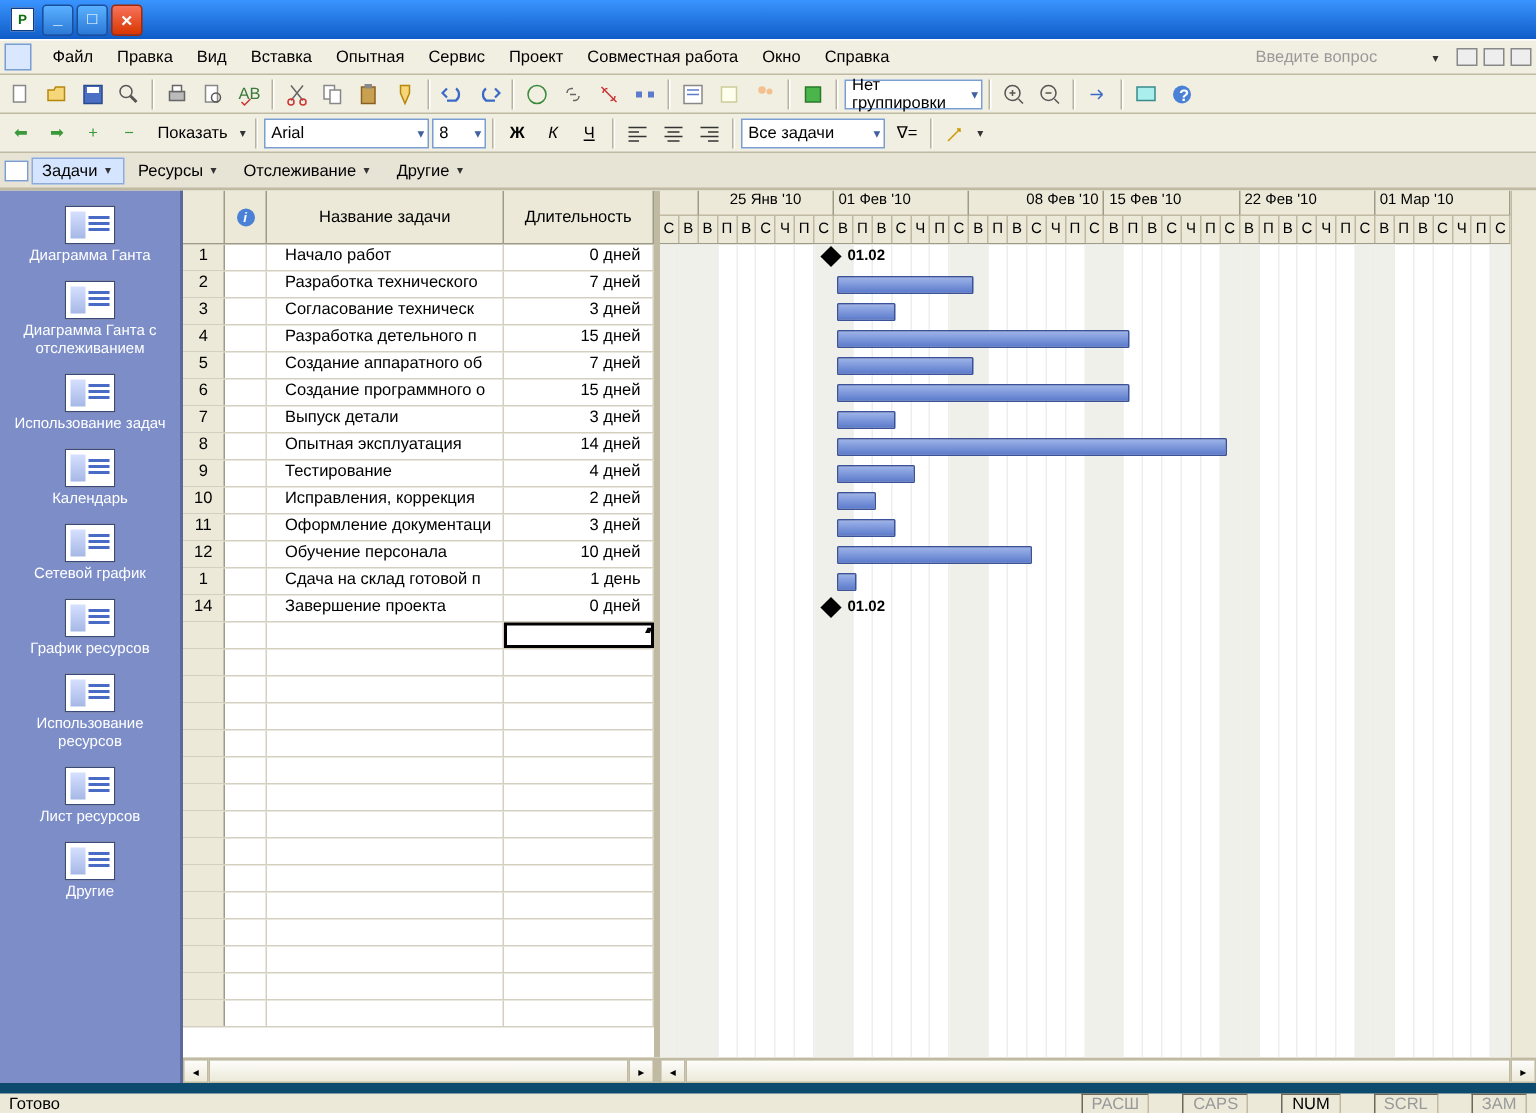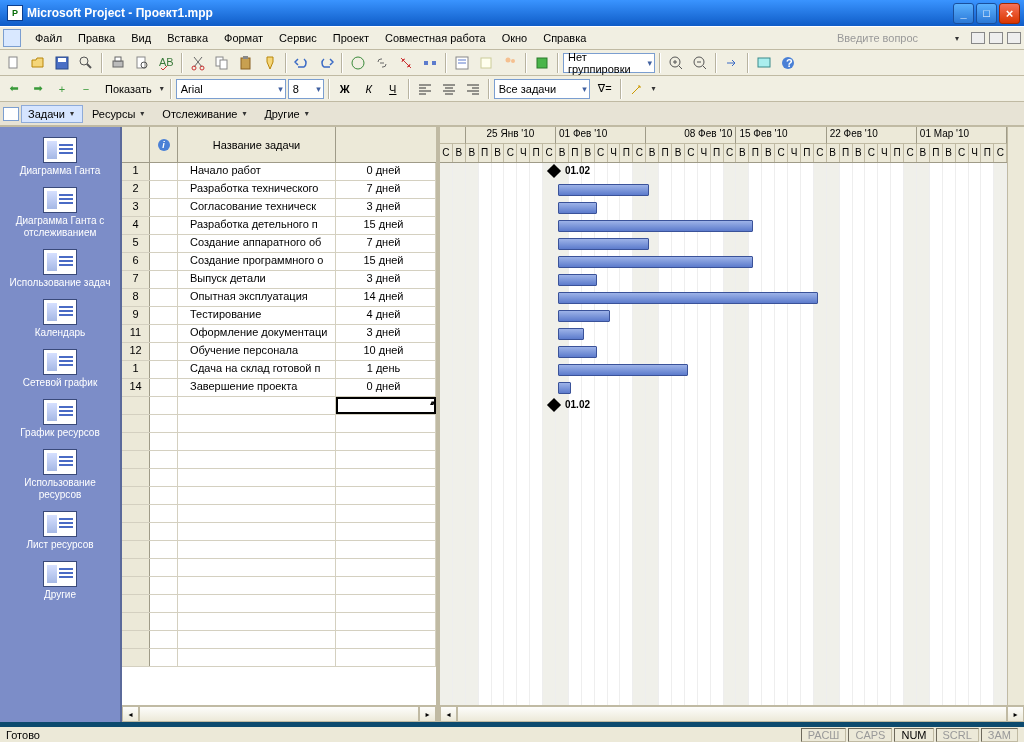--- a/index.html
+++ b/index.html
@@ -52,67 +52,66 @@
 .th.rownum { width: 28px; }
 .th.info { width: 28px; }
 .th.name { width: 158px; }
 .th.dur { width: 100px; }
 .tbody { flex: 1; overflow: hidden; }
 .trow { display: flex; height: 18px; border-bottom: 1px solid #d4d0c0; }
 .trow .tc { border-right: 1px solid #d4d0c0; padding: 1px 4px; overflow: hidden; white-space: nowrap; }
 .tc.rownum { width: 28px; background: #ece9d8; text-align: center; border-right: 1px solid #9f9b88; }
 .tc.info { width: 28px; }
 .tc.name { width: 158px; padding-left: 12px; }
-.tc.dur { width: 100px; text-align: center; padding-right: 8px; }
+.tc.dur { width: 100px; text-align: right; padding-right: 8px; }
 .trow.editing .tc.dur { border: 2px solid #000; position: relative; }
 .trow.editing .tc.dur::after { content: '▴▾'; font-size: 7px; position: absolute; right: 1px; top: 0; line-height: 7px; letter-spacing: -2px; }
 
 .gantt { flex: 1; overflow: hidden; position: relative; display: flex; flex-direction: column; }
 .ghead { height: 36px; display: flex; flex-direction: column; background: #ece9d8; border-bottom: 1px solid #9f9b88; }
 .ghead-row { flex: 1; display: flex; }
 .gh1 { border-right: 1px solid #9f9b88; border-bottom: 1px solid #c0baa3; padding: 1px 3px; font-size: 10px; }
 .gh2 { width: 13px; height: 18px; border-right: 1px solid #c0baa3; text-align: center; font-size: 10px; line-height: 18px; }
 .gbody { flex: 1; position: relative; background: #fff; }
 .bgcols { position: absolute; inset: 0; display: flex; }
 .bgcol { border-right: 1px solid #eee; }
 .wkend { background: #f0f0ea; }
 .grow { height: 18px; position: relative; border-bottom: 1px solid transparent; }
 .gbar { position: absolute; top: 3px; height: 12px; background: linear-gradient(to bottom,#9db3e8,#5c7bcc); border: 1px solid #3a5299; border-radius: 1px; }
 .milestone { position: absolute; top: 3px; width: 10px; height: 10px; background: #000; transform: rotate(45deg); }
 .mlabel { position: absolute; top: 2px; font-size: 10px; font-weight: bold; }
 .vscroll { width: 17px; background: #ece9d8; border-left: 1px solid #c0baa3; }
 
-.statusbar { height: 20px; background: #ece9d8; border-top: 5px solid #0c4a6e; display: flex; align-items: center; padding: 0 6px; font-size: 11px; }
+.statusbar { height: 20px; background: #ece9d8; border-top: 7px solid #0c4a6e; display: flex; align-items: center; padding: 0 6px; font-size: 11px; gap: 20px; }
 .statusbar .sp { flex: 1; }
 .statusbar .scell { border: 1px inset #c0baa3; padding: 0 6px; margin-left: 2px; color: #999; }
 .statusbar .scell.on { color: #000; }
 
 .infoicon { width: 12px; height: 12px; border-radius: 6px; background: #4a80d6; color: #fff; display: flex; align-items: center; justify-content: center; font-weight: bold; font-size: 9px; font-style: italic; }
 
 .scrollbar-bot { height: 17px; background: #ece9d8; display: flex; border-top: 1px solid #c0baa3; }
 .sbpart { background: linear-gradient(#fdfdfb,#ece9d8); border: 1px solid #c0baa3; display: flex; align-items: center; justify-content: center; font-size: 8px; }
 </style>
 </head>
 <body>
 
 <div class="titlebar">
   <span class="icon">P</span>
-  <span class="title">Microsoft Project - Проект1.mpp</span>
   <div class="winbtn min">_</div>
   <div class="winbtn max">□</div>
   <div class="winbtn close">×</div>
 </div>
 
 <div class="menubar">
   <span class="appicon"></span>
   <span class="menuitem">Файл</span>
   <span class="menuitem">Правка</span>
   <span class="menuitem">Вид</span>
   <span class="menuitem">Вставка</span>
-  <span class="menuitem">Формат</span>
+  <span class="menuitem">Опытная</span>
   <span class="menuitem">Сервис</span>
   <span class="menuitem">Проект</span>
   <span class="menuitem">Совместная работа</span>
   <span class="menuitem">Окно</span>
   <span class="menuitem">Справка</span>
   <span class="spacer"></span>
   <span class="askbox">Введите вопрос</span>
   <span class="tdrop">▾</span>
   <div class="docwin">
     <span></span>
@@ -412,20 +411,21 @@
   <div class="mainpane">
     <div class="gridwrap">
 
       <div class="tasktable">
         <div class="thead">
           <div class="th rownum"></div>
           <div class="th info">
               <div class="infoicon">i</div>
             </div>
           <div class="th name">Название задачи</div>
+          <div class="th dur">Длительность</div>
         </div>
         <div class="tbody" id="tbody">
             <div class="trow">
               <div class="tc rownum">1</div>
               <div class="tc info"></div>
               <div class="tc name">Начало работ</div>
               <div class="tc dur">0 дней</div>
             </div>
             <div class="trow">
               <div class="tc rownum">2</div>
@@ -467,20 +467,26 @@
               <div class="tc rownum">8</div>
               <div class="tc info"></div>
               <div class="tc name">Опытная эксплуатация</div>
               <div class="tc dur">14 дней</div>
             </div>
             <div class="trow">
               <div class="tc rownum">9</div>
               <div class="tc info"></div>
               <div class="tc name">Тестирование</div>
               <div class="tc dur">4 дней</div>
+            </div>
+            <div class="trow">
+              <div class="tc rownum">10</div>
+              <div class="tc info"></div>
+              <div class="tc name">Исправления, коррекция</div>
+              <div class="tc dur">2 дней</div>
             </div>
             <div class="trow">
               <div class="tc rownum">11</div>
               <div class="tc info"></div>
               <div class="tc name">Оформление документаци</div>
               <div class="tc dur">3 дней</div>
             </div>
             <div class="trow">
               <div class="tc rownum">12</div>
               <div class="tc info"></div>

